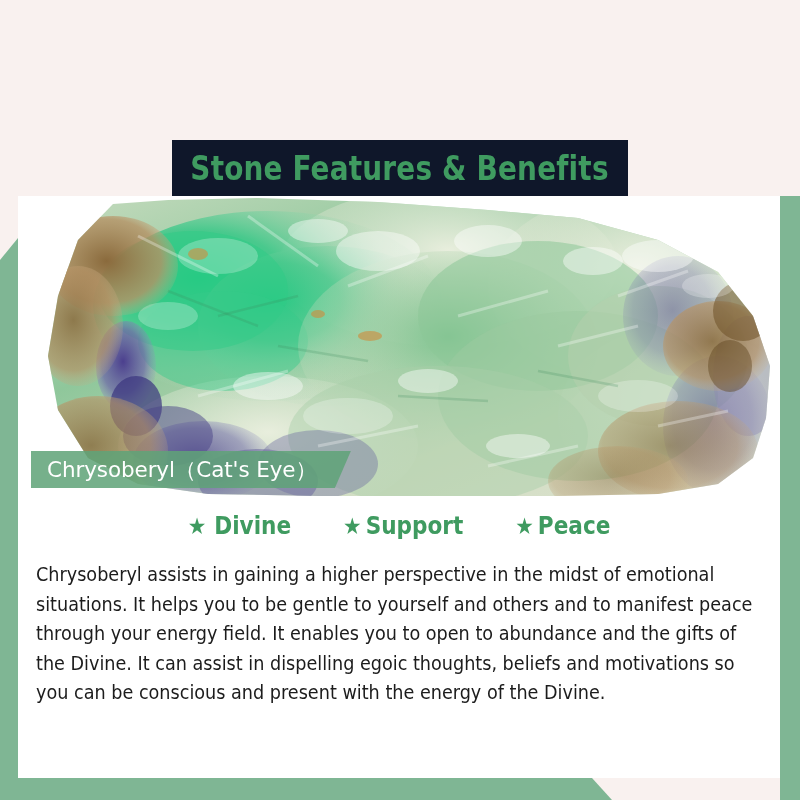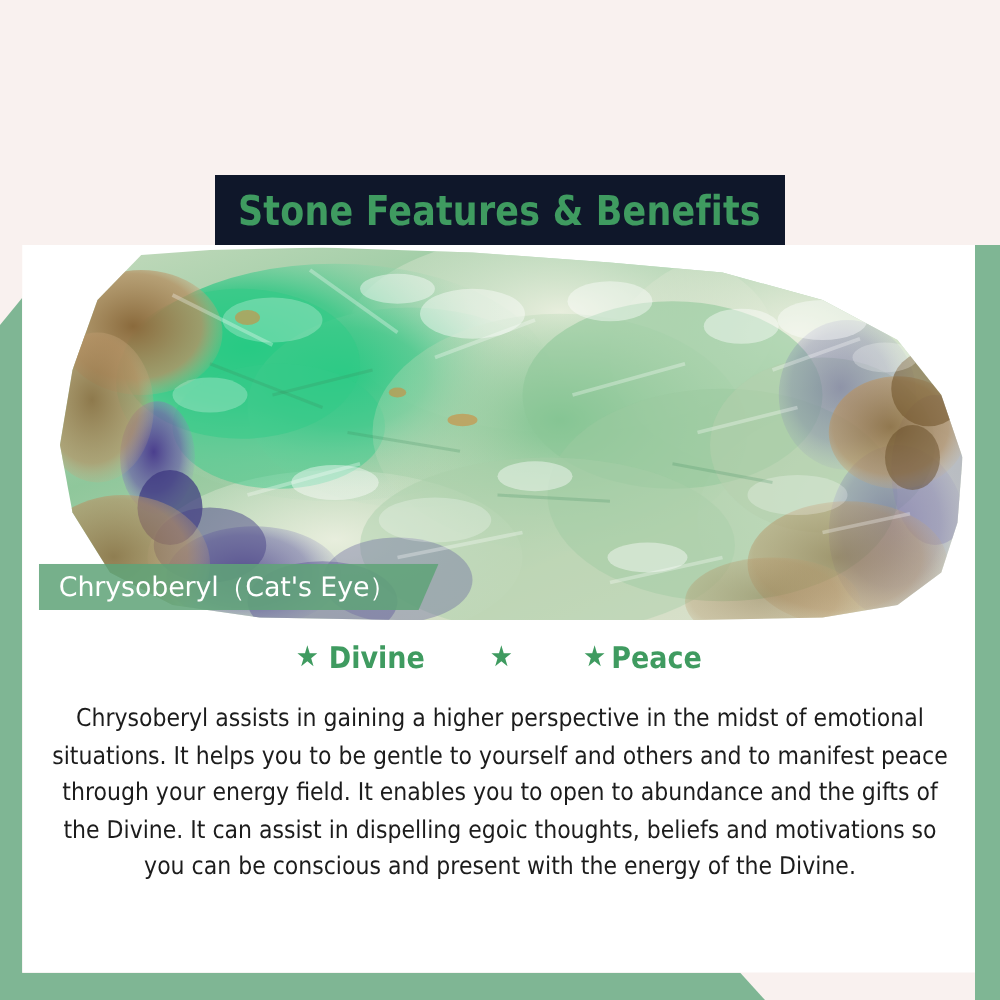--- a/index.html
+++ b/index.html
@@ -186,21 +186,21 @@
   
   #body-text {
     position: absolute;
     left: 36px;
     top: 560px;
     width: 728px;
     font-family: "DejaVu Sans Condensed", "Liberation Sans Narrow", "Liberation Sans", sans-serif;
     font-size: 19.6px;
     line-height: 29.5px;
     color: #1c1c1c;
-    text-align: center;
+    text-align: left;
   }
 </style>
 </head>
 <body>
 
 <div id="card">
 
   <div class="band" id="band-top"></div>
   <div class="band" id="band-right"></div>
   <div class="band" id="band-left"></div>
@@ -344,20 +344,21 @@
     <span id="stone-label-text">Chrysoberyl（Cat's Eye）</span>
   </div>
 
   <div id="keywords">
     <div class="keyword" id="kw-0">
       <span class="star">★</span>
       <span>Divine</span>
     </div>
     <div class="keyword" id="kw-1">
       <span class="star">★</span>
+      <span>Support</span>
     </div>
     <div class="keyword" id="kw-2">
       <span class="star">★</span>
       <span>Peace</span>
     </div>
   </div>
 
   <div id="body-text">Chrysoberyl assists in gaining a higher perspective in the midst of emotional situations. It helps you to be gentle to yourself and others and to manifest peace through your energy field. It enables you to open to abundance and the gifts of the Divine. It can assist in dispelling egoic thoughts, beliefs and motivations so you can be conscious and present with the energy of the Divine.</div>
 
 </div>

